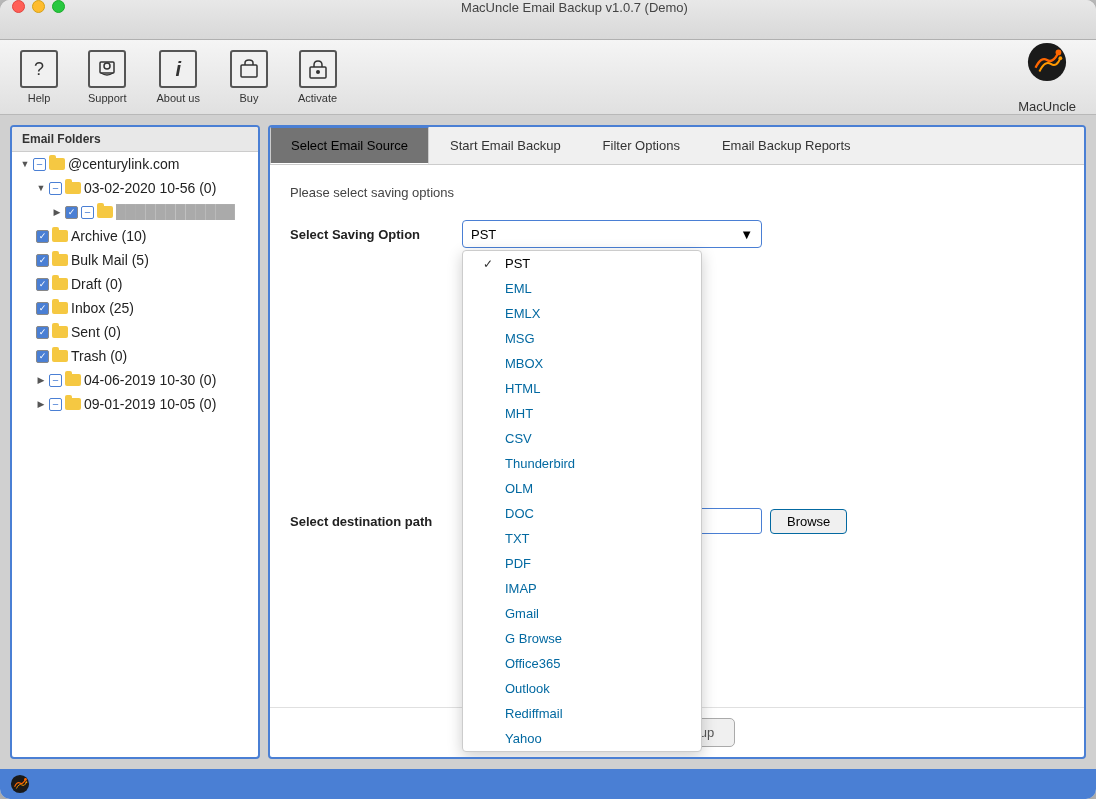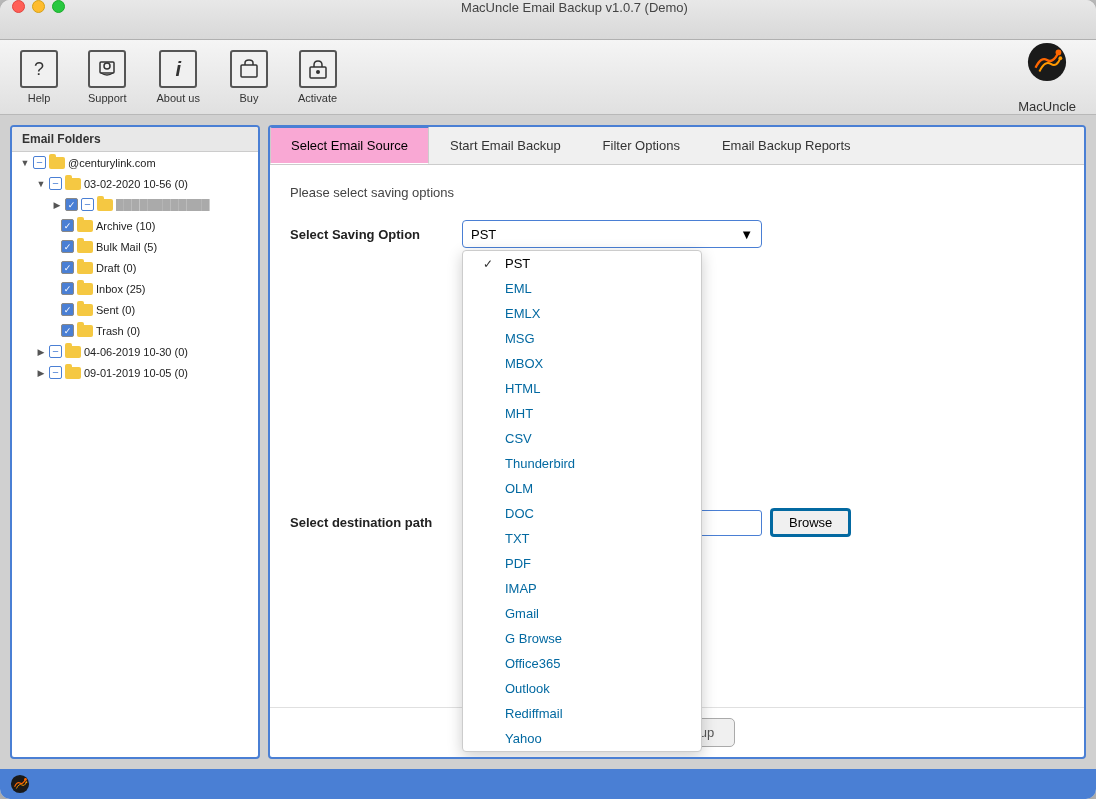--- a/index.html
+++ b/index.html
@@ -139,21 +139,21 @@
     .tree-row {
       display: flex;
       align-items: center;
       padding: 2px 4px;
       cursor: pointer;
       gap: 3px;
     }
     .tree-indent-1 { padding-left: 8px; }
     .tree-indent-2 { padding-left: 24px; }
     .tree-indent-3 { padding-left: 40px; }
-    .tree-indent-4 { padding-left: 49px; }
+    .tree-indent-4 { padding-left: 24px; }
     .triangle {
       width: 10px;
       height: 10px;
       display: inline-flex;
       align-items: center;
       justify-content: center;
       font-size: 9px;
       color: #555;
       flex-shrink: 0;
     }
@@ -186,21 +186,21 @@
       align-items: center;
       justify-content: center;
       flex-shrink: 0;
     }
     .checkbox::after {
       content: '✓';
       color: white;
       font-size: 9px;
     }
     .tree-text {
-      font-size: 11px;
+      font-size: 14px;
       color: #222;
       white-space: nowrap;
       overflow: hidden;
       text-overflow: ellipsis;
     }
     .minus-icon {
       width: 13px;
       height: 13px;
       border: 1px solid #4a7fd4;
       background: white;
@@ -237,21 +237,21 @@
     }
     .tab {
       padding: 10px 20px;
       font-size: 13px;
       cursor: pointer;
       border: 1px solid transparent;
       color: #333;
       white-space: nowrap;
     }
     .tab.active {
-      background: #f9a8d4;
+      background: #737373;
       border-color: #ccc #ccc white #ccc;
       border-top: 2px solid #4a7fd4;
       color: #000;
       font-weight: 500;
       margin-top: -1px;
       z-index: 1;
     }
 
     
     .panel-content {
@@ -302,21 +302,21 @@
       width: 280px;
       height: 26px;
       border: 1px solid #4a7fd4;
       border-radius: 3px;
       padding: 0 8px;
       font-size: 12px;
     }
     .browse-btn {
       padding: 4px 16px;
       background: #f0f0f0;
-      border: 3px solid #0369a1;
+      border: 1px solid #0369a1;
       border-radius: 4px;
       cursor: pointer;
       font-size: 13px;
     }
 
     
     .dropdown-container {
       position: absolute;
       top: 30px;
       left: 0;

